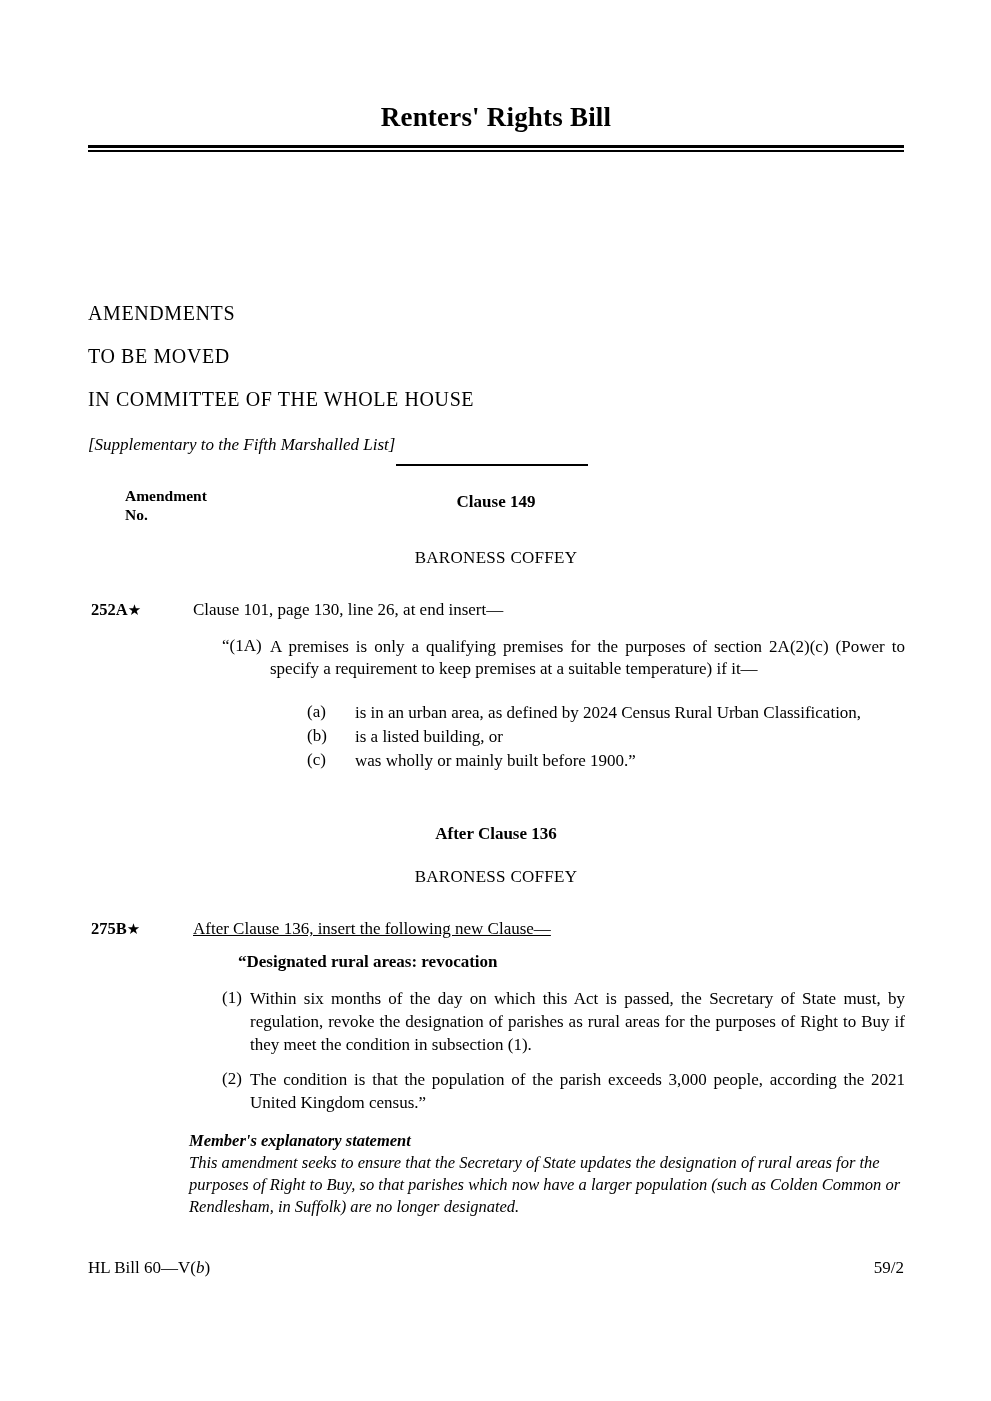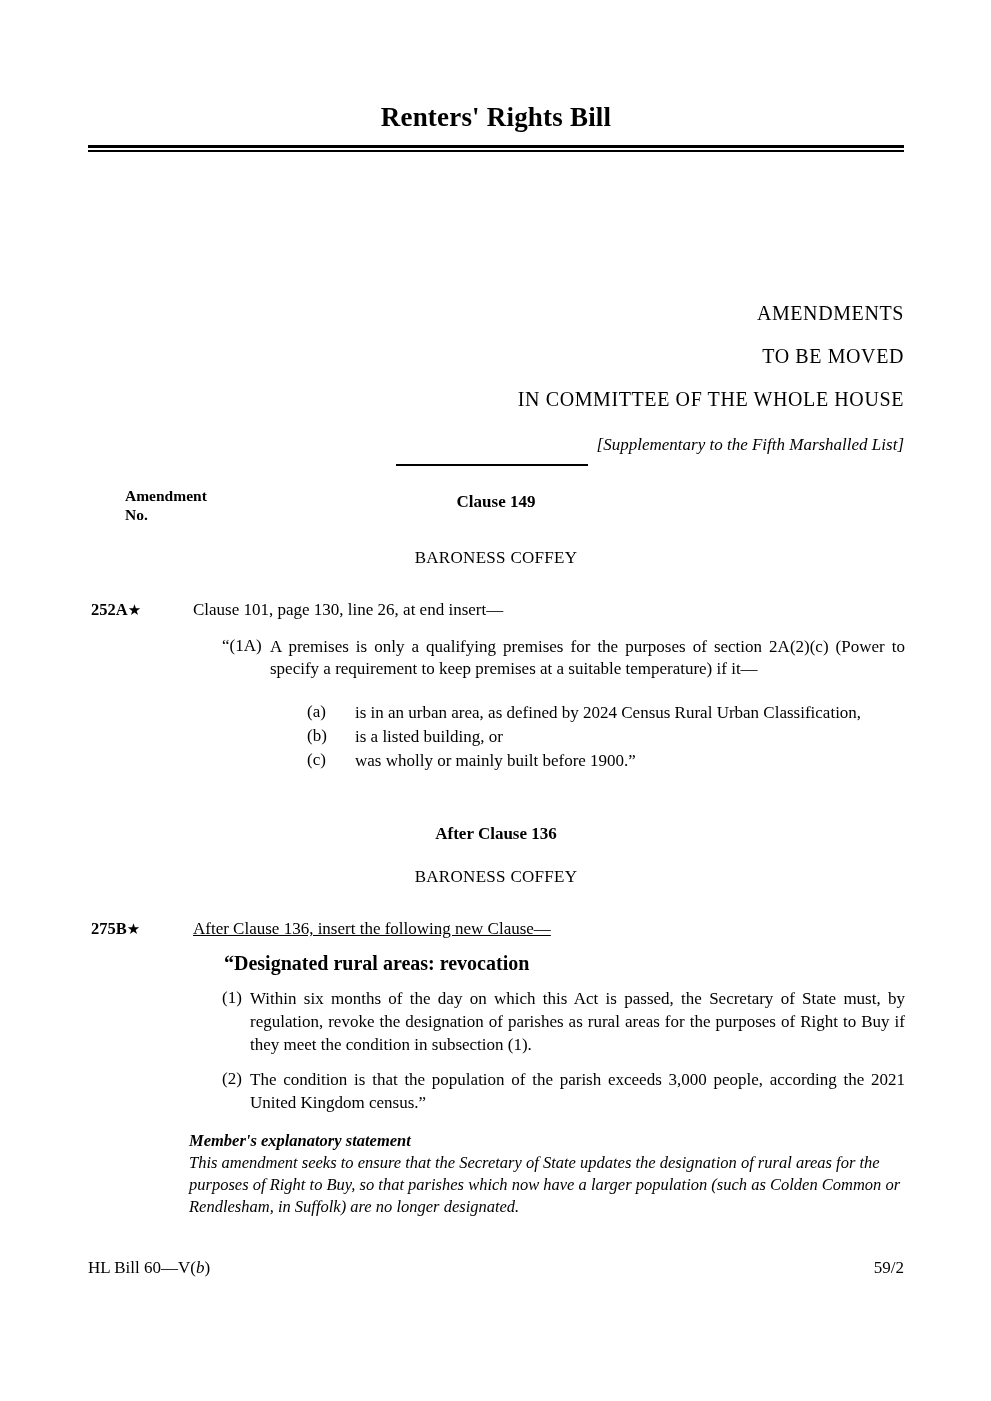--- a/index.html
+++ b/index.html
@@ -56,21 +56,21 @@
     background: #000;
     width: 100%;
   }
 
   
   .heading-block {
     position: absolute;
     left: 88px;
     top: 302px;
     width: 816px;
-    text-align: right;
+    text-align: left;
   }
   .heading-block .h-line {
     font-size: 20px;
     letter-spacing: 0.6px;
     margin-bottom: 20px;
   }
   .heading-block .h-line.last {
     margin-bottom: 24px;
   }
   .heading-block .h-italic {
@@ -184,23 +184,23 @@
     line-height: 1.30;
   }
   .lettered .body.justified {
     text-align: justify;
     text-justify: inter-word;
   }
 
   
   .newclause-title {
     position: absolute;
-    left: 224px;
+    left: 238px;
     width: 667px;
-    font-size: 20px;
+    font-size: 17px;
     font-weight: bold;
   }
   .numbered {
     position: absolute;
     left: 193px;
     width: 712px;
     font-size: 17px;
   }
   .numbered .row {
     display: flex;

